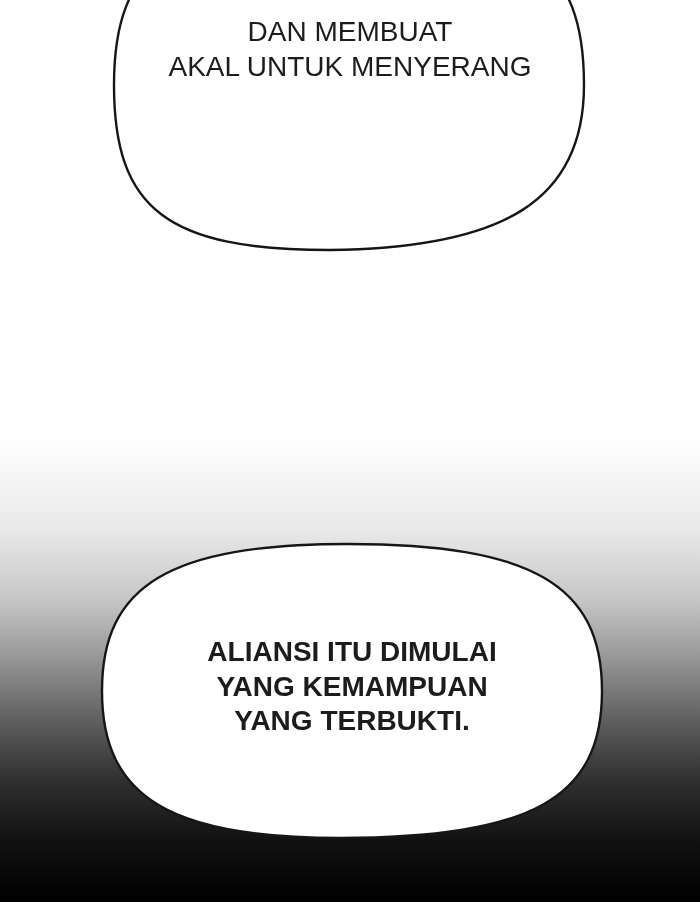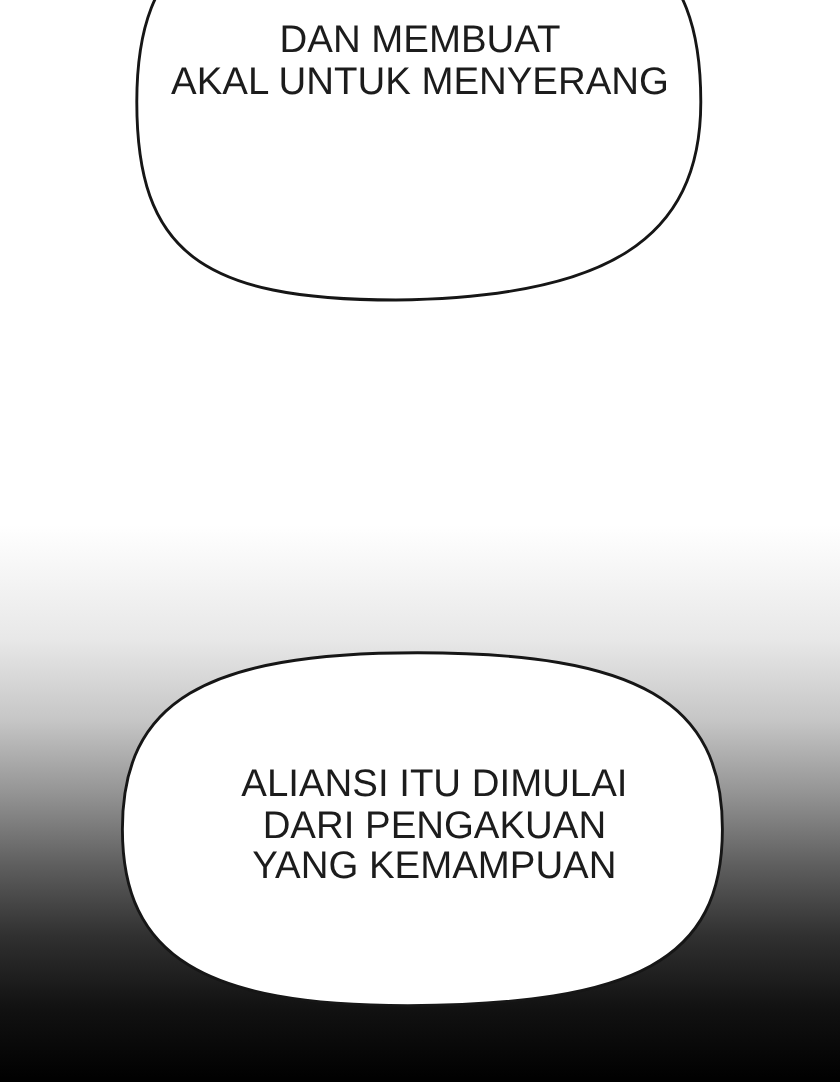--- a/index.html
+++ b/index.html
@@ -28,27 +28,27 @@
   }
   .bubble-shape {
     fill: #ffffff;
     stroke: #161616;
     stroke-width: 2.4px;
   }
   .speech-text {
     position: absolute;
     text-align: center;
     color: #1c1c1c;
-    font-size: 32px;
+    font-size: 28px;
     line-height: 34.5px;
     font-weight: 400;
     white-space: nowrap;
   }
   .speech-text-top   { left: 60px; top: 15px;  width: 580px; }
-  .speech-text-bottom{ left: 72px; top: 635px; width: 580px; }
+  .speech-text-bottom{ left: 62px; top: 635px; width: 580px; font-weight: bold; }
 </style>
 </head>
 <body>
 
 <div class="page">
 
   <svg class="bubble-layer" viewBox="0 0 700 902" aria-hidden="true">
 
     <path class="bubble-shape" d="M 114 85
              C 114 209, 167 250, 330 250
@@ -63,17 +63,17 @@
              C 170 544, 102 585, 102 691 Z"></path>
   </svg>
 
   <div class="speech-text speech-text-top">
     <div>DAN MEMBUAT</div>
     <div>AKAL UNTUK MENYERANG</div>
   </div>
 
   <div class="speech-text speech-text-bottom">
     <div>ALIANSI ITU DIMULAI</div>
-    <div>DARI PENGAKUAN</div>
     <div>YANG KEMAMPUAN</div>
+    <div>YANG TERBUKTI.</div>
   </div>
 
 </div>
 
 </body></html>

